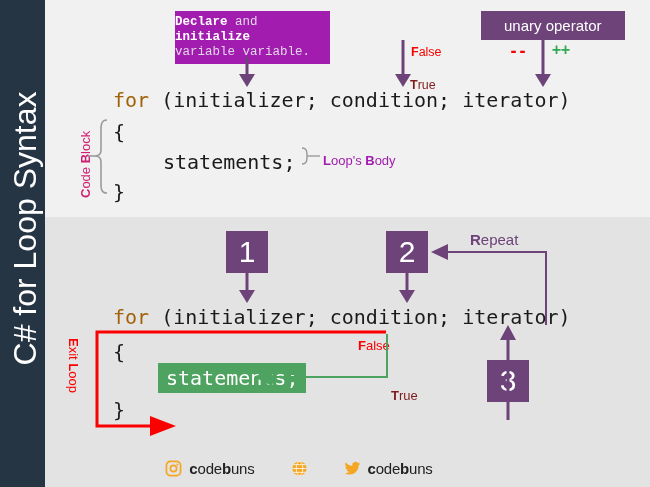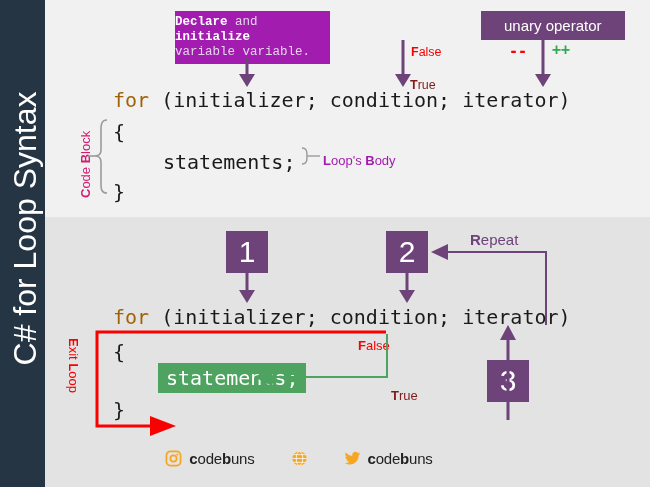--- a/index.html
+++ b/index.html
@@ -89,21 +89,21 @@
   
   .greenbox{
     position:absolute;background:#4da35f;color:#ffffff;
     font-family:"DejaVu Sans Mono","Liberation Mono",monospace;
     font-size:20px;padding:3px 8px;white-space:pre;
   }
 
   
   .footer{
     position:absolute;left:45px;top:450px;width:508px;height:37px;
-    display:flex;align-items:flex-start;justify-content:center;gap:36px;
+    display:flex;align-items:center;justify-content:center;gap:36px;
   }
   .fitem{display:flex;align-items:center;gap:7px;}
   .ficon{width:17px;height:17px;display:block;}
   .ftext{font-size:15px;color:#222;letter-spacing:-.2px;}
   .ftext .b{font-weight:bold;}
 </style>
 </head>
 <body>
 
 <div id="root">

